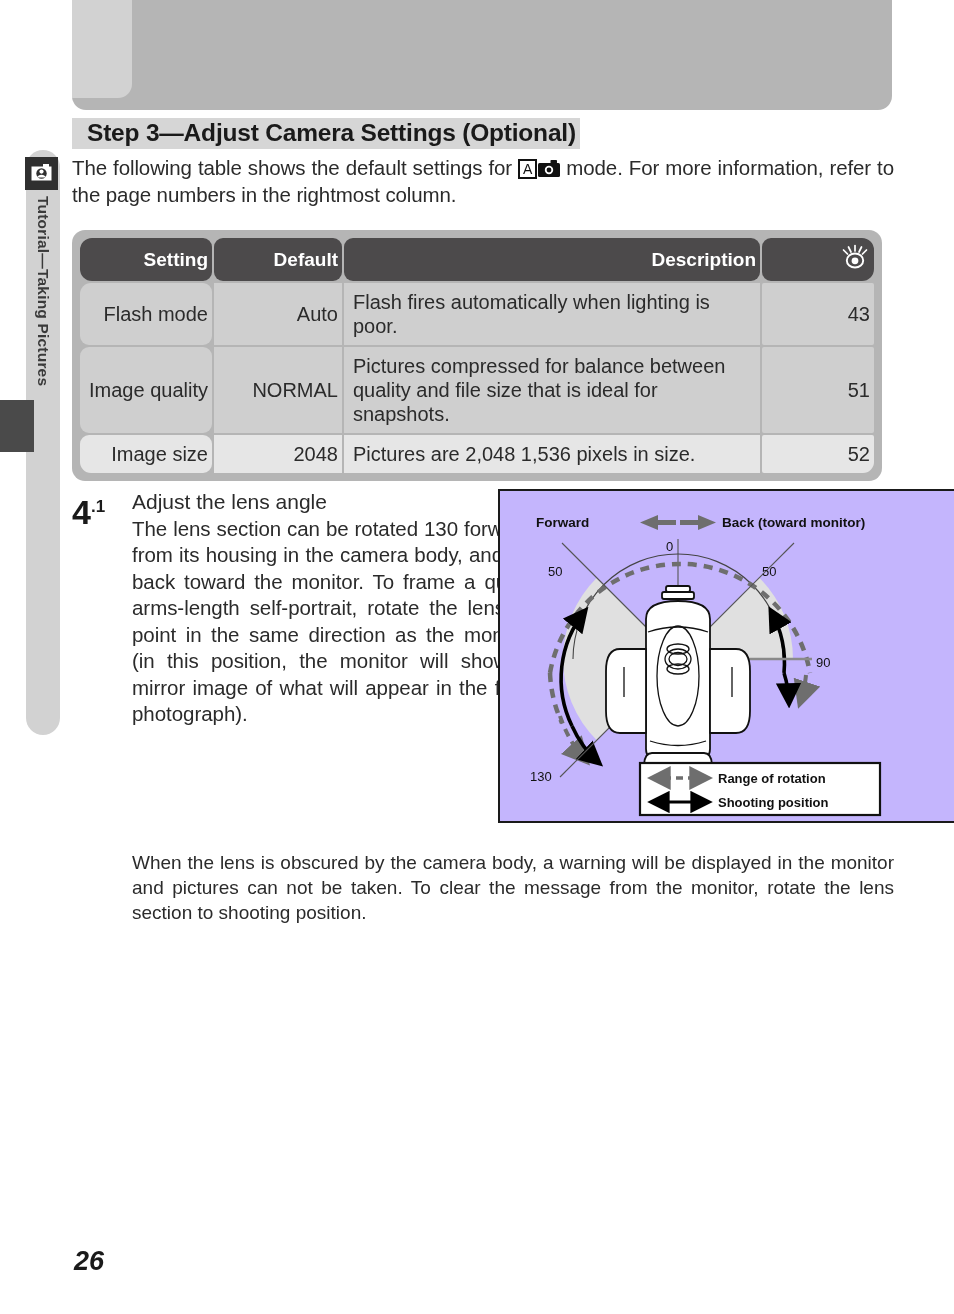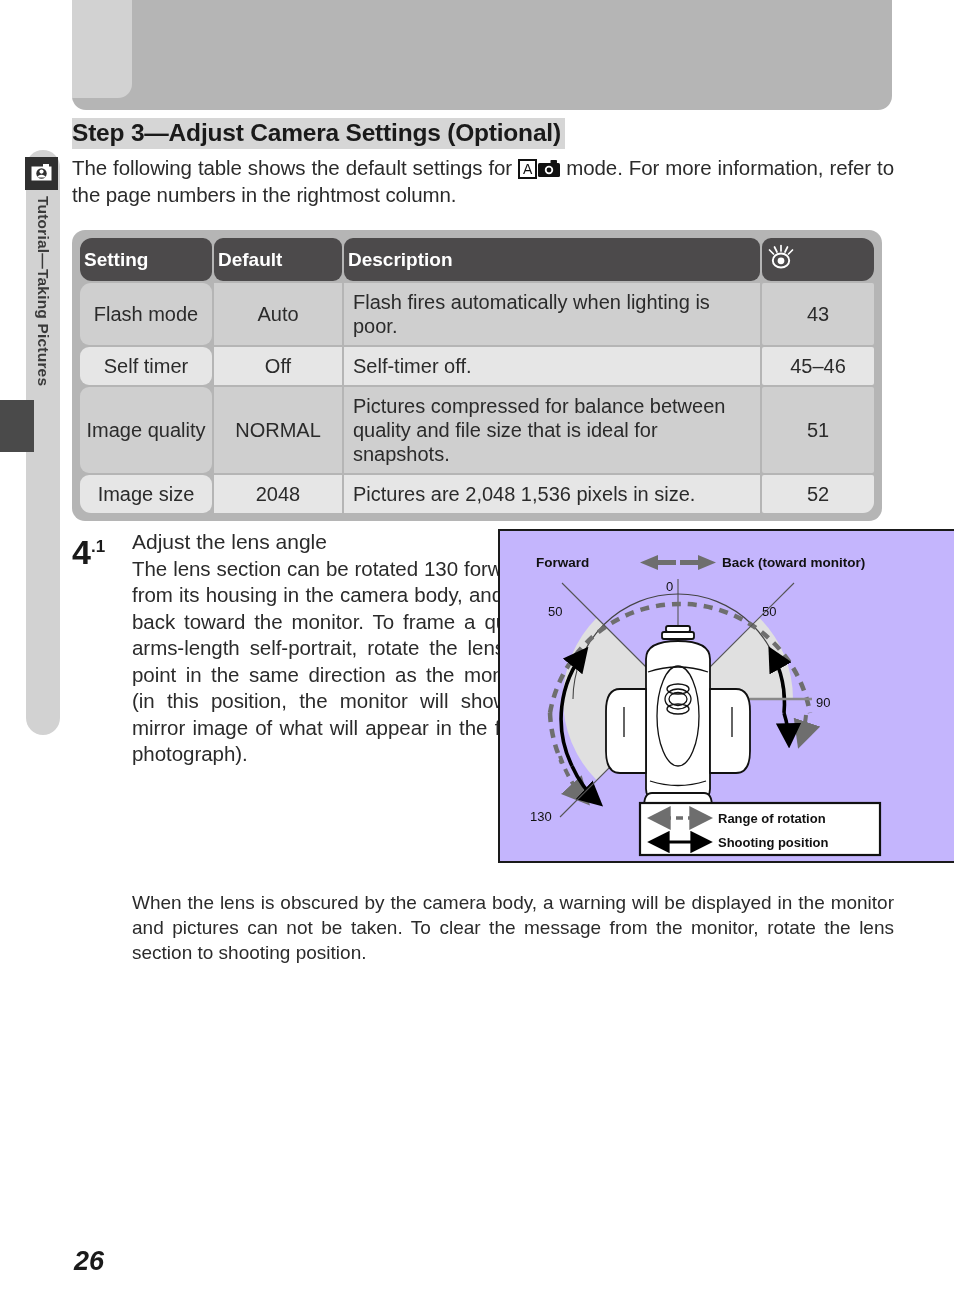--- a/index.html
+++ b/index.html
@@ -56,21 +56,21 @@
 
   
   .content{position:absolute;left:72px;top:118px;width:822px;}
 
   h1.section-head{
     margin:0 0 2px 0;
     font-size:24.5px;font-weight:bold;color:#1a1a1a;
     letter-spacing:-0.2px;
     display:inline-block;
     background:#d6d6d6;
-    padding:1px 4px 2px 0;
+    padding:1px 4px 2px 15px;
     line-height:1.15;
   }
   .head-wrap{line-height:1;}
 
   p.intro{
     margin:4px 0 0 0;
     font-size:20.5px;line-height:1.30;color:#2b2b2b;
     text-align:justify;
     letter-spacing:-0.1px;
   }
@@ -103,34 +103,34 @@
     border-collapse:separate;
     border-spacing:2px;
     width:100%;
     table-layout:fixed;
   }
   table.settings th{
     background:#4c4a4b;
     color:#ffffff;
     font-size:19px;font-weight:bold;
     padding:6px 4px;
-    text-align:left;
+    text-align:right;
     border-radius:9px;
     margin-top:26px;
   }
   table.settings th.c-set{width:124px;border-radius:12px 9px 9px 12px;}
   table.settings th.c-def{width:120px;}
   table.settings th.c-page{width:104px;border-radius:9px 12px 12px 9px;}
   table.settings td{
     font-size:20px;color:#2b2b2b;
     padding:7px 9px;
     vertical-align:middle;
     line-height:1.20;
   }
-  table.settings td.ctr{text-align:center;padding-left:4px;padding-right:4px;}
+  table.settings td.ctr{text-align:right;padding-left:4px;padding-right:4px;}
   table.settings tr.shade-a td{background:#cfcfcf;}
   table.settings tr.shade-b td{background:#e6e6e6;}
   table.settings tr td:first-child{border-radius:9px;}
   table.settings tr td:last-child{border-radius:2px;}
   table.settings tr:first-of-type td:first-child{border-top-left-radius:11px;}
   table.settings tr:last-child td:first-child{border-bottom-left-radius:11px;}
   table.settings tr:last-child td:last-child{border-bottom-right-radius:11px;}
   .eye-ico{display:inline-block;vertical-align:middle;}
 
   
@@ -244,26 +244,20 @@
             </th>
           </tr>
         </thead>
         <tbody>
           <tr class="shade-a">
             <td class="ctr">Flash mode</td>
             <td class="ctr">Auto</td>
             <td>Flash fires automatically when lighting is poor.</td>
             <td class="ctr">43</td>
           </tr>
-          <tr class="shade-b">
-            <td class="ctr">Self timer</td>
-            <td class="ctr">Off</td>
-            <td>Self-timer off.</td>
-            <td class="ctr">45–46</td>
-          </tr>
           <tr class="shade-a">
             <td class="ctr">Image quality</td>
             <td class="ctr">NORMAL</td>
             <td>Pictures compressed for balance between quality and file size that is ideal for snapshots.</td>
             <td class="ctr">51</td>
           </tr>
           <tr class="shade-b">
             <td class="ctr">Image size</td>
             <td class="ctr">2048</td>
             <td>Pictures are 2,048    1,536 pixels in size.</td>

